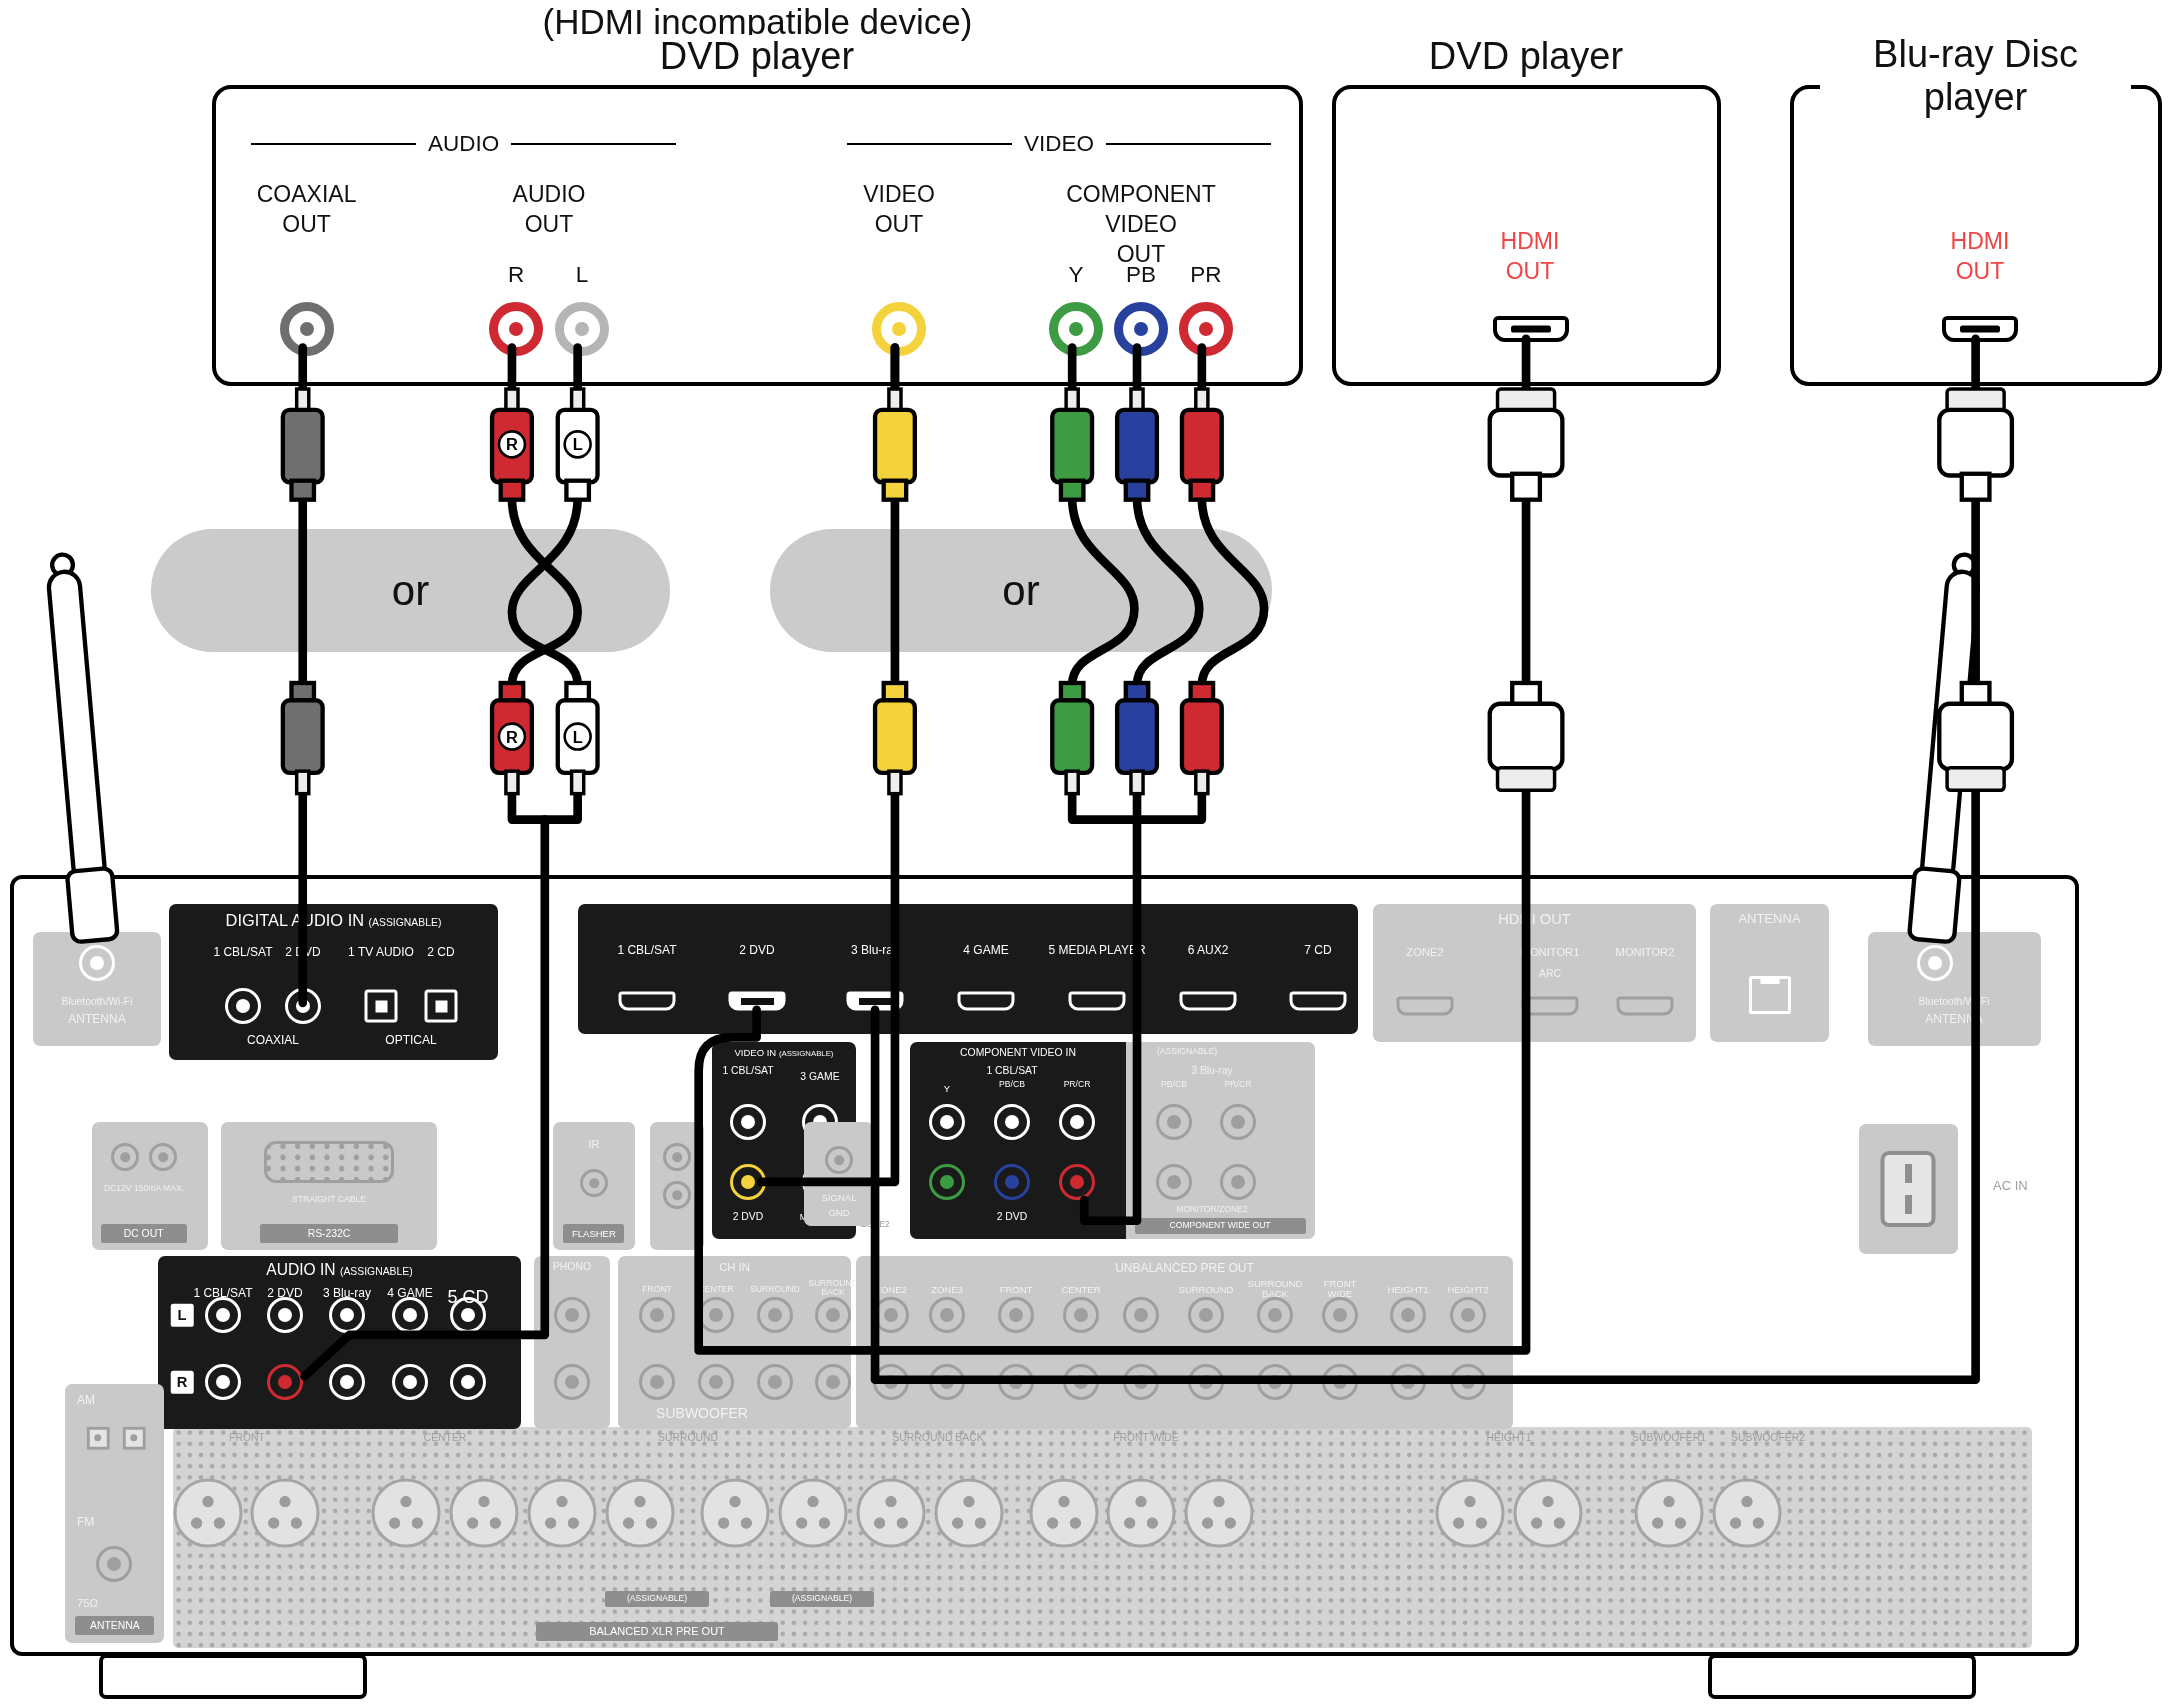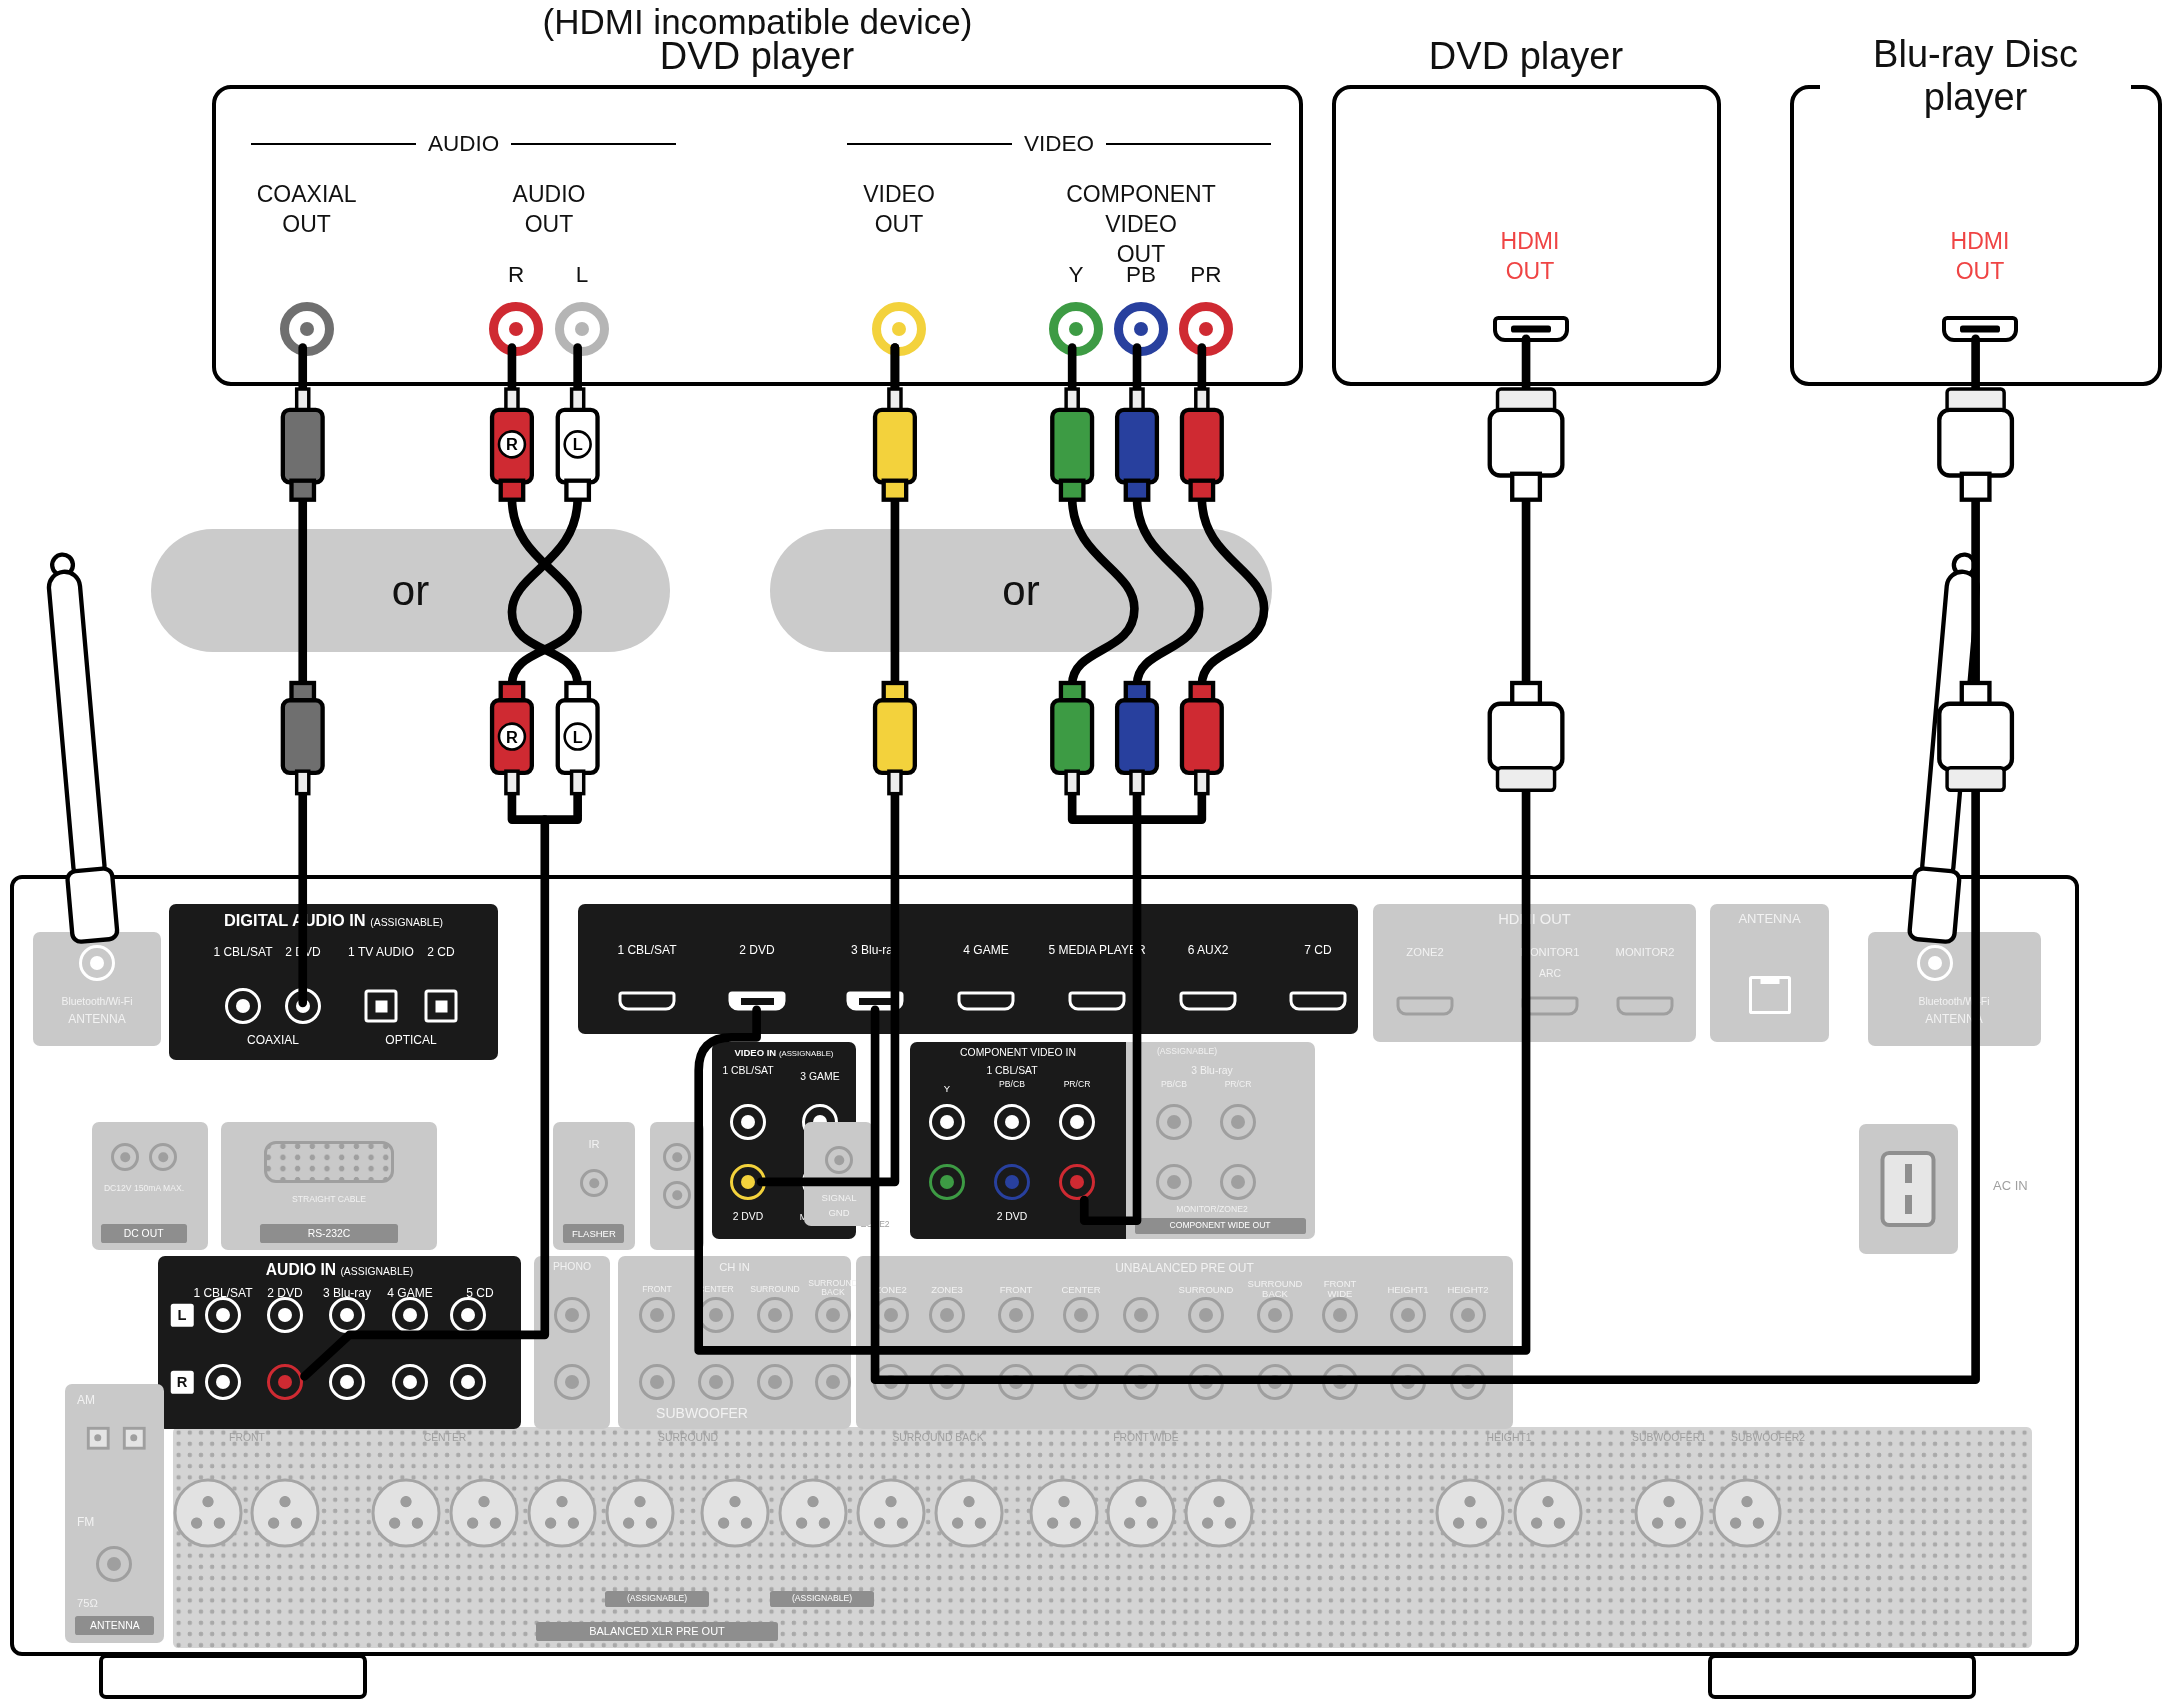--- a/index.html
+++ b/index.html
@@ -20,21 +20,21 @@
 .hdmi-dev{position:absolute;width:76px;height:26px;border:4.3px solid #000;border-radius:5.2px 5.2px 12px 12px;transform:translate(-50%,-50%);background:#fff}
 .hdmi-dev::after{content:"";position:absolute;left:50%;top:50%;transform:translate(-50%,-50%);width:40px;height:7px;background:#000;border-radius:2.6px}
 .pill{position:absolute;background:var(--pill,#ccc);border-radius:864px;display:flex;align-items:center;justify-content:center;font-size:42px;color:#111}
 .chassis{position:absolute;border:4.3px solid #000;border-radius:12px;background:#fff}
 .foot{position:absolute;border:4.3px solid #000;border-radius:7px;background:#fff}
 .vents{position:absolute;background-color:#d4d4d4;background-image:radial-gradient(circle,#a9a9a9 2px,transparent 2.5px);background-size:11.2px 11.2px;border-radius:5.2px}
 .panel{position:absolute;border-radius:7px}
 .panel.black{background:#1a1a1a;color:#fff}
 .panel.gray{background:#c9c9c9;color:#f2f2f2}
 .ph{position:absolute;width:100%;text-align:center;white-space:nowrap}
-.ph .big{font-weight:bold}
+.ph .big{font-weight:normal}
 .lab{position:absolute;transform:translateX(-50%);text-align:center;white-space:nowrap;line-height:1.15}
 .lab.wrap{white-space:normal}
 .jack{position:absolute;width:36px;height:36px;border:3.5px solid #fff;border-radius:50%;transform:translate(-50%,-50%)}
 .jack::after{content:"";position:absolute;left:50%;top:50%;transform:translate(-50%,-50%);width:14px;height:14px;border-radius:50%;background:#fff}
 .jack.sm{width:28px;height:28px}.jack.sm::after{width:9.5px;height:9.5px}
 .jack.gray{border-color:#9f9f9f}.jack.gray::after{background:#9f9f9f}
 .jack.yellow{border-color:var(--yellow)}.jack.yellow::after{background:var(--yellow)}
 .jack.green{border-color:var(--green)}.jack.green::after{background:var(--green)}
 .jack.blue{border-color:var(--blue)}.jack.blue::after{background:var(--blue)}
 .jack.red{border-color:var(--red)}.jack.red::after{background:var(--red)}
@@ -319,21 +319,21 @@
       <div class="jack" style="left: 189px; top: 59px;"></div>
       <div class="jack" style="left: 65px; top: 59px;"></div>
     <div class="ph" style="top:5.2px;font-size:15.6px">
       <span class="big">AUDIO IN</span>
       <span style="font-size:10.4px">(ASSIGNABLE)</span>
     </div>
     <div class="lab" style="left:65px;top:31px;font-size:12px">1 CBL/SAT</div>
     <div class="lab" style="left:127px;top:31px;font-size:12px">2 DVD</div>
     <div class="lab" style="left:189px;top:31px;font-size:12px">3 Blu-ray</div>
     <div class="lab" style="left:252px;top:31px;font-size:12px">4 GAME</div>
-    <div class="lab" style="left:322px;top:31px;font-size:12px">5 CD</div>
+    <div class="lab" style="left:310px;top:31px;font-size:18px">5 CD</div>
     <div class="lr" style="left:24px;top:59px">L</div>
     <div class="lr" style="left:24px;top:126px">R</div>
     <div class="jack" style="left:127px;top:59px"></div>
     <div class="jack red" style="left:127px;top:126px"></div>
   </div>
 
   <div class="panel gray" style="left:534px;top:1256px;width:76px;height:173px">
       <div class="jack gray" style="left: 38px; top: 126px;"></div>
       <div class="jack gray" style="left: 38px; top: 59px;"></div>
     <div class="ph" style="top:5.2px;font-size:10.4px">PHONO</div>

